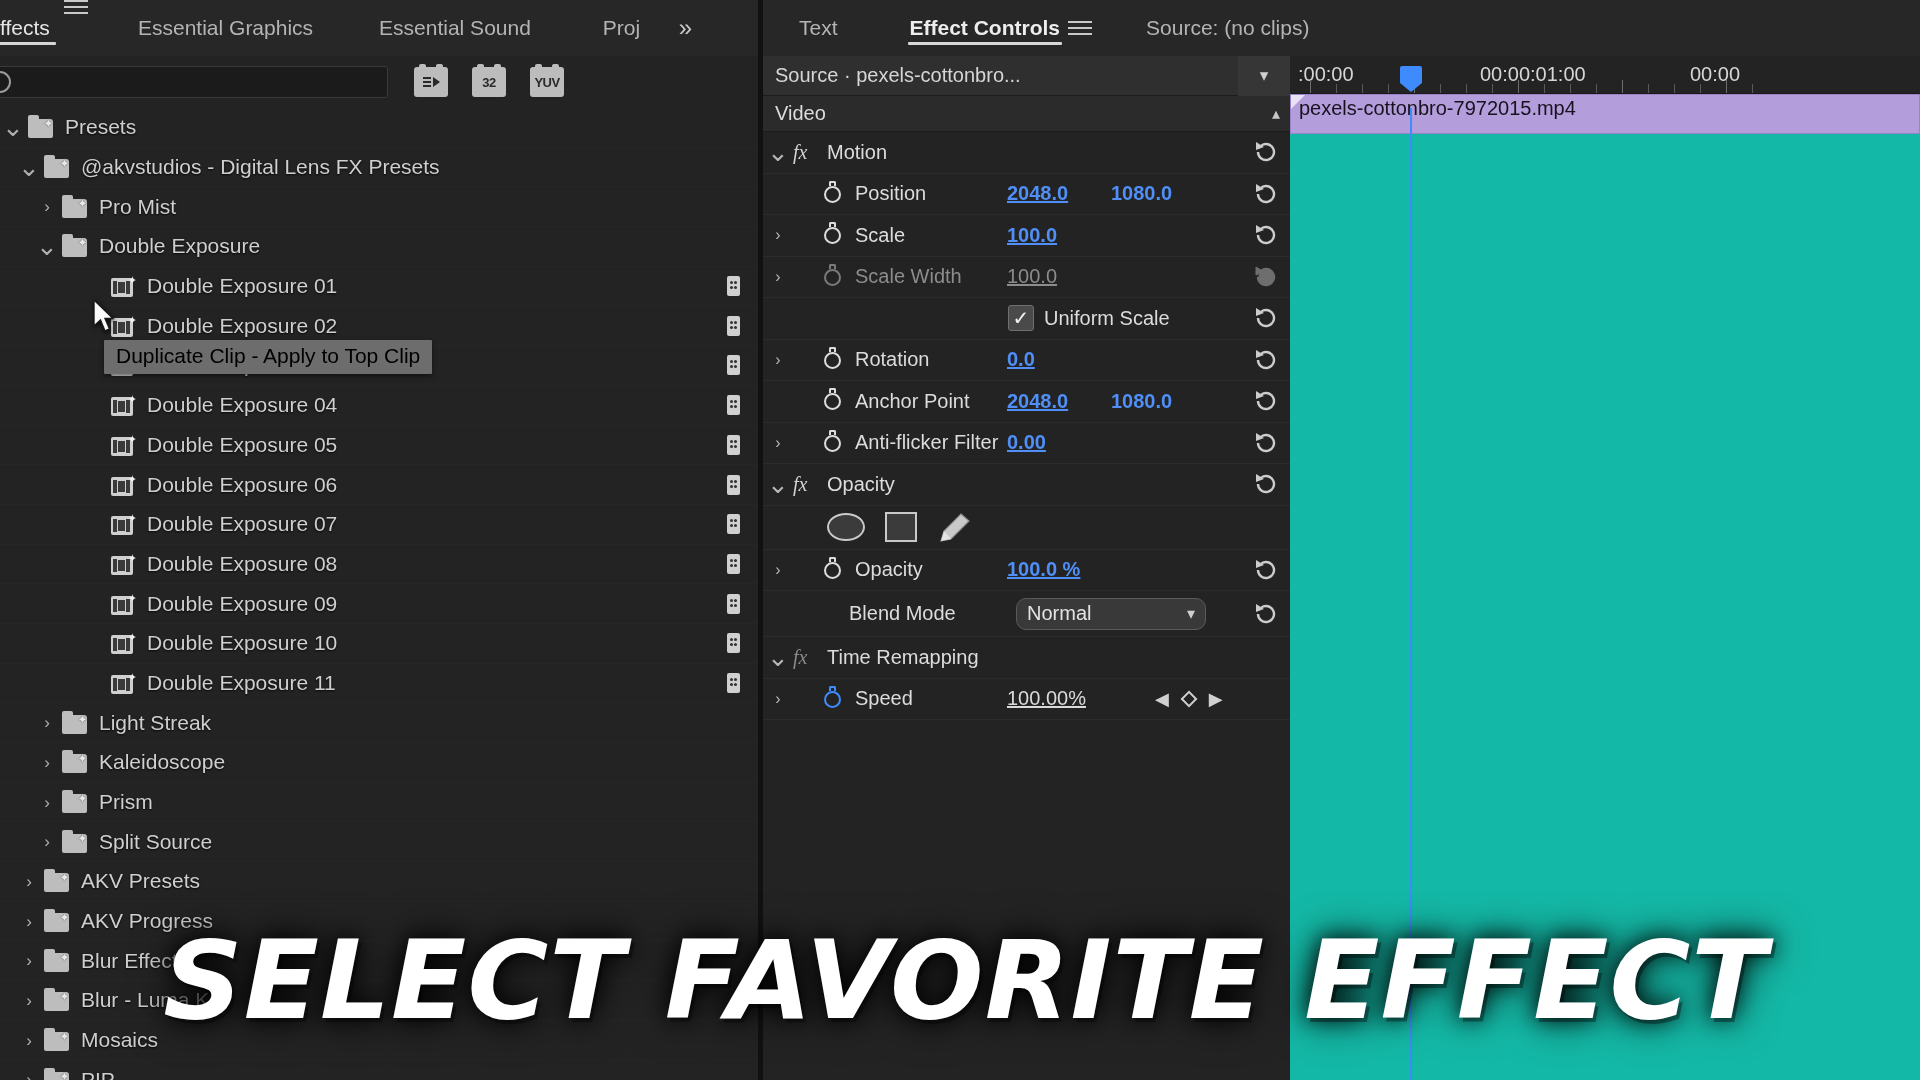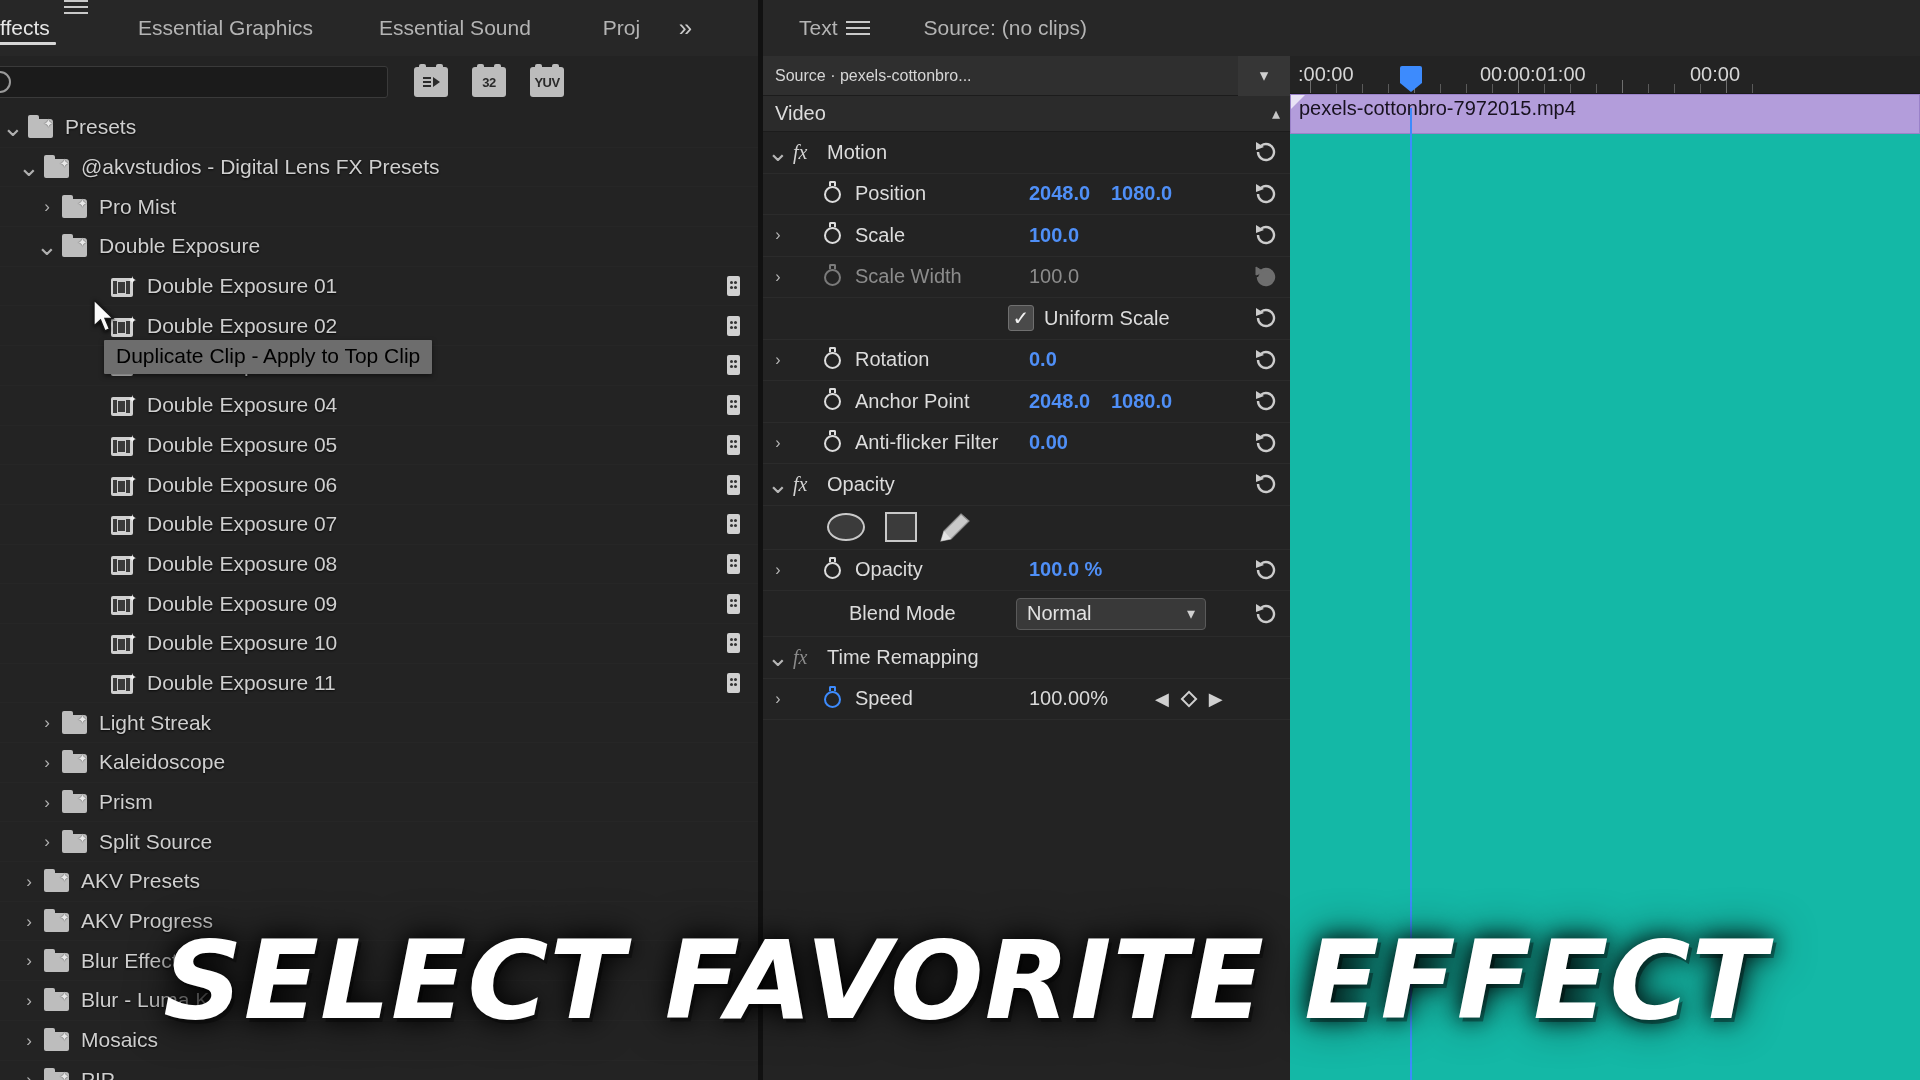--- a/index.html
+++ b/index.html
@@ -198,21 +198,21 @@
 
   .ec-body { flex:1; display:flex; position: relative; overflow:hidden;}
   .ec-left { width: 527px; flex: 0 0 auto; position:relative; }
   .ec-right { flex:1; position: relative; background:#14b8a6; }
 
   .src-row {
     height: 40px; display:flex; align-items:center;
     background: #2f2f2f; border-bottom:1px solid #1c1c1c;
   }
   .src-label{
-    color:#d6d6d6; font-size:16px; padding-left: 12px;
+    color:#d6d6d6; font-size:20px; padding-left: 12px;
     white-space:nowrap; overflow:hidden;
   }
   .src-caret{
     margin-left:auto; width: 52px; text-align:center; color:#cfcfcf; font-size:17px;
     background:#363636; height:40px; line-height:40px;
   }
 
   .video-row{
     height: 36px; background: #2b2b2b; border-bottom: 1px solid #1c1c1c;
     display:flex; align-items:center; color:#dcdcdc; font-size: 20px;
@@ -249,21 +249,21 @@
     content:""; position:absolute; left:2px; top:3px; width:26px;height:25px;
     background:#2a2a2a; border:1px solid #4a4a4a; border-radius:2px; z-index:-1;
   }
   .pname{ flex: 0 0 auto; }
   .pname.dim{ color:#8c8c8c; }
   .pval{
     position:absolute; color:#4f8ff7; font-size: 20px; font-weight: bold;
   }
   .pval.dim{ color:#8c8c8c; font-weight: normal;}
   .pval.plain{ color:#dadada; font-weight: normal;}
-  .pv1{ left: 266px; }
+  .pv1{ left: 244px; text-decoration: underline; }
   .pv2{ left: 348px; }
   .reset-btn{
     position:absolute; right: 11px; top: 50%; transform: translateY(-50%);
     width: 26px; height: 26px; color:#cccccc;
   }
   .reset-btn svg{ display:block; }
   .reset-btn.dim svg path, .reset-btn.dim svg polygon{ fill:#6e6e6e; stroke:#6e6e6e;}
 
   .chk-row{ height: 41.5px; display:flex; align-items:center; border-bottom:1px solid #2b2b2b; position:relative;}
   .chkbox{
@@ -282,21 +282,21 @@
   .mask-rect{
     width: 32px; height: 30px; border: 2px solid #c9c9c9; background:#3b3b3b;
   }
   .mask-pen{ width: 34px; height: 30px; position:relative;}
   .mask-pen svg{ display:block; }
 
   .blend-row{ height: 46px; display:flex; align-items:center; border-bottom:1px solid #2b2b2b; position:relative;}
   .blend-label{ margin-left: 86px; color:#dcdcdc; font-size: 20px;}
   .blend-select{
     position:absolute; left: 253px; width: 190px; height: 32px;
-    background:#393939; border:1px solid #5a5a5a; border-radius:4px;
+    background:#393939; border:1px solid #5a5a5a; border-radius:10px;
     display:flex; align-items:center; padding: 0 10px;
     color:#e2e2e2; font-size: 20px;
   }
   .blend-select .bs-caret{ margin-left:auto; font-size: 16px; color:#cfcfcf;}
 
   .speed-btns{ position:absolute; left: 392px; display:flex; align-items:center; gap: 14px; color:#d0d0d0; font-size: 17px;}
   .kf-prev, .kf-next { font-size: 18px; }
   .kf-dot{ width: 12px; height: 12px; background: transparent; border: 2px solid #d0d0d0; transform: rotate(45deg);}
 
   
@@ -651,20 +651,23 @@
     <div class="tooltip">Duplicate Clip - Apply to Top Clip</div>
   </div>
 
   <div class="vdiv"></div>
 
   <div class="ec-panel">
 
     <div class="ec-tabbar">
       <div class="ec-tab ec-tab-text">
         <span>Text</span>
+      </div>
+      <div class="ec-tab ec-tab-fx active">
+        <span>Effect Controls</span>
       </div>
       <div class="hamburger" style="height:56px">
         <span>
             <i></i>
             <i></i>
             <i></i>
           </span>
       </div>
       <div class="ec-tab ec-tab-src">
         <span>Source: (no clips)</span>

